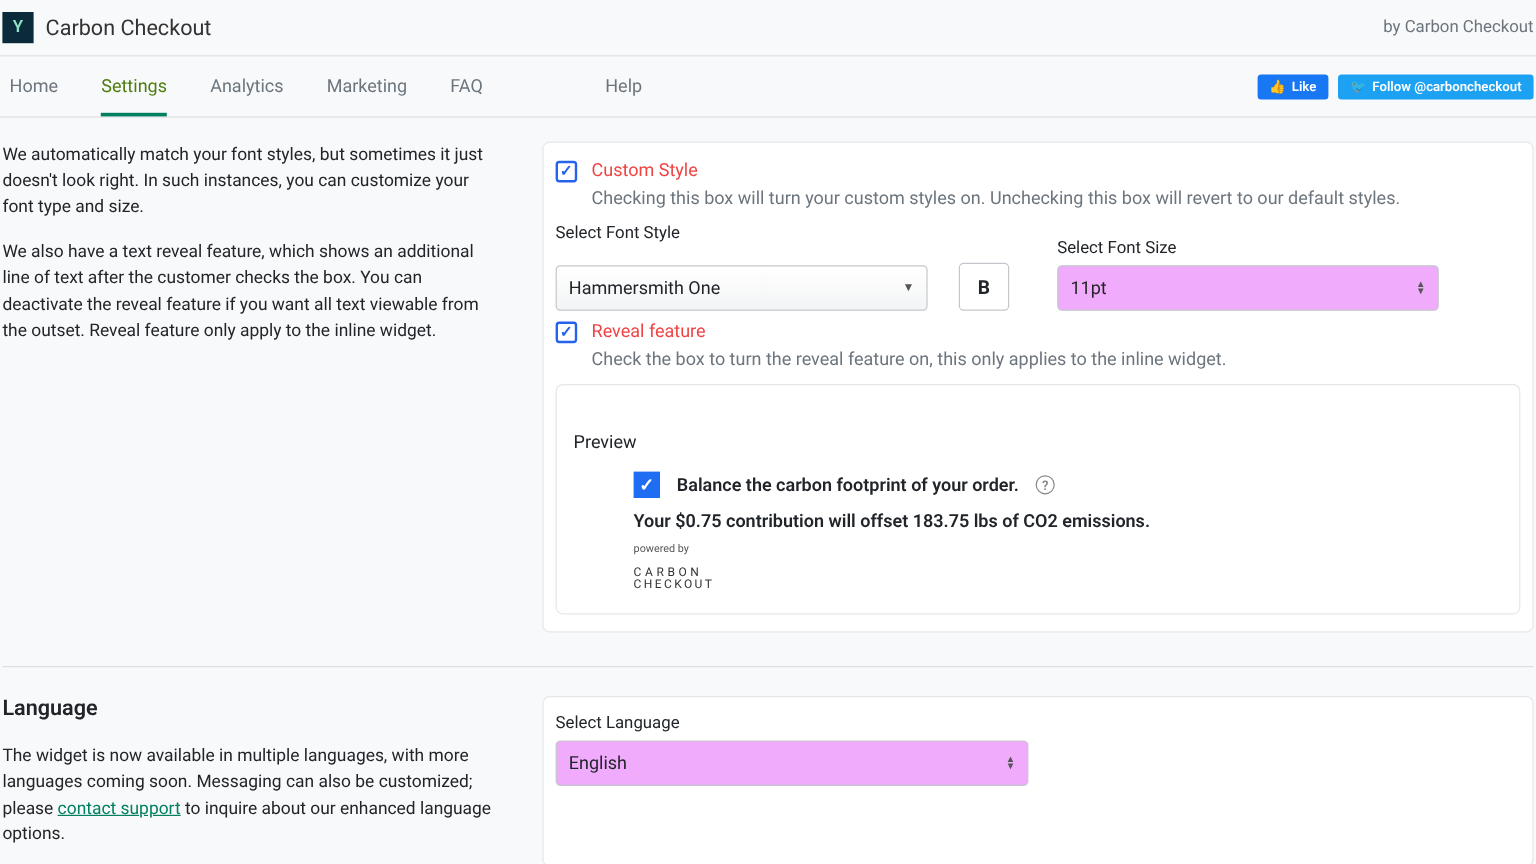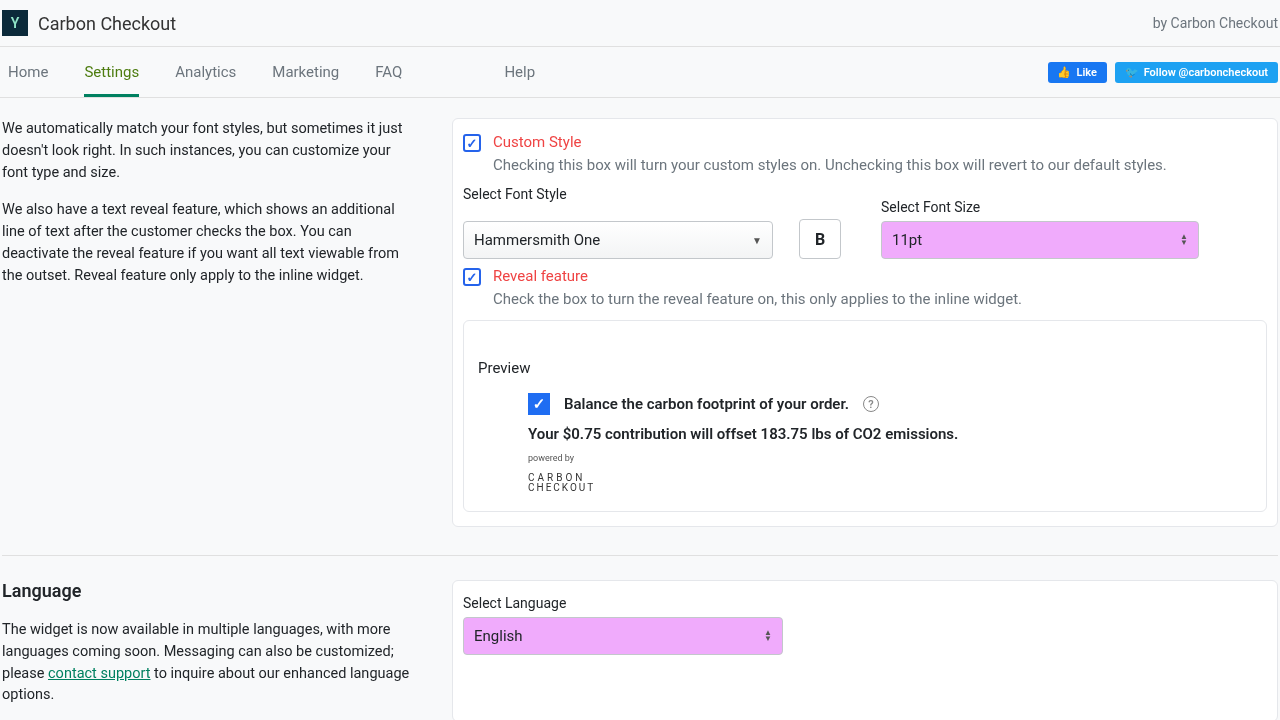--- a/index.html
+++ b/index.html
@@ -169,21 +169,21 @@
     padding: 9px 30px 9px 10px;
     font-size: 15px;
     background: #f0abfc;
     position: relative;
     cursor: pointer;
     display: flex;
     align-items: center;
   }
   .select.font { width: 310px; background: linear-gradient(#fff,#f3f4f5); margin-top: 13px; }
   .select.size { width: 318px; }
-  .select.lang { width: 320px; }
+  .select.lang { width: 394px; }
   .select-caret {
     position: absolute;
     right: 10px;
     top: 50%;
     transform: translateY(-50%);
     font-size: 10px;
     color: #555;
   }
   .select-caret.double {
     display: flex;

